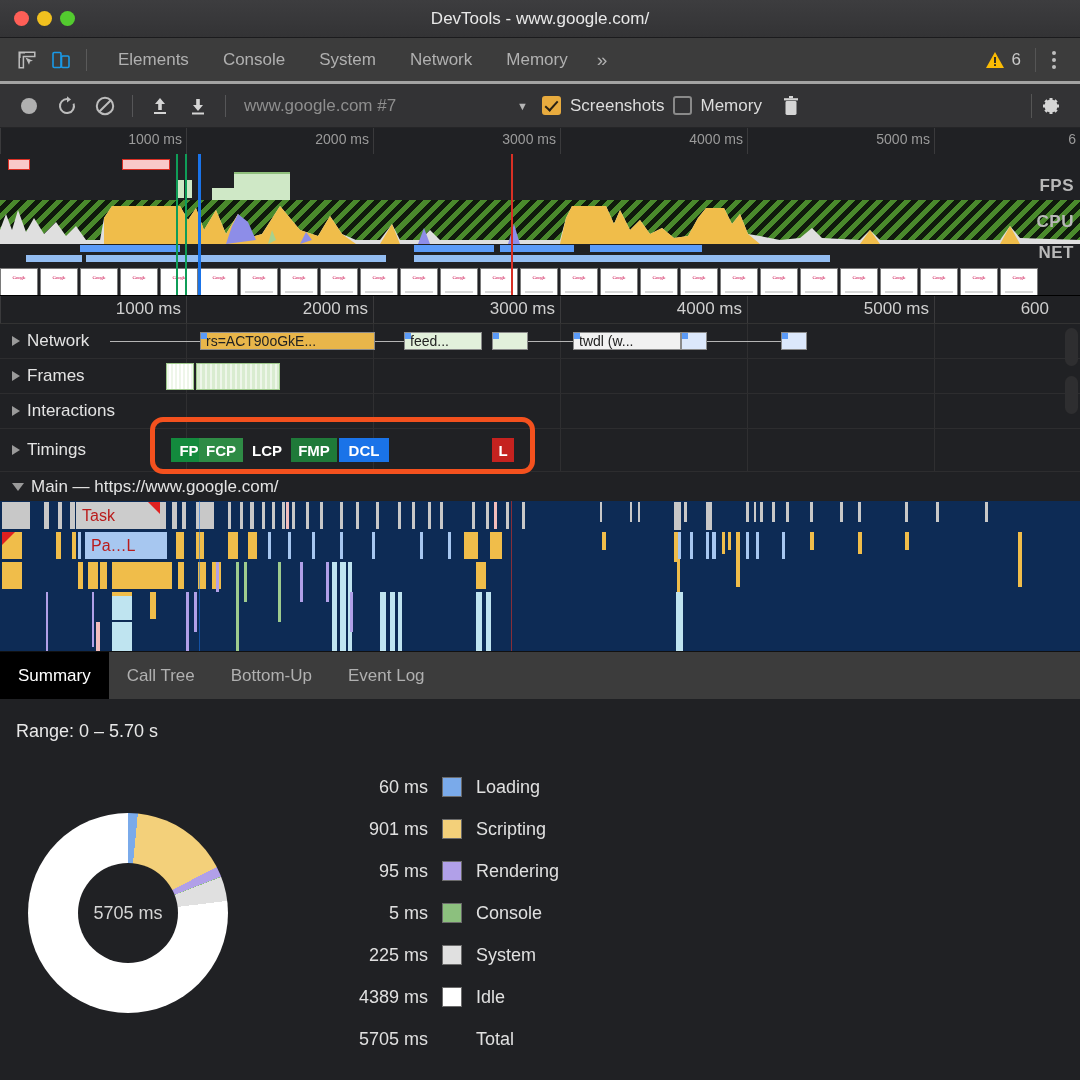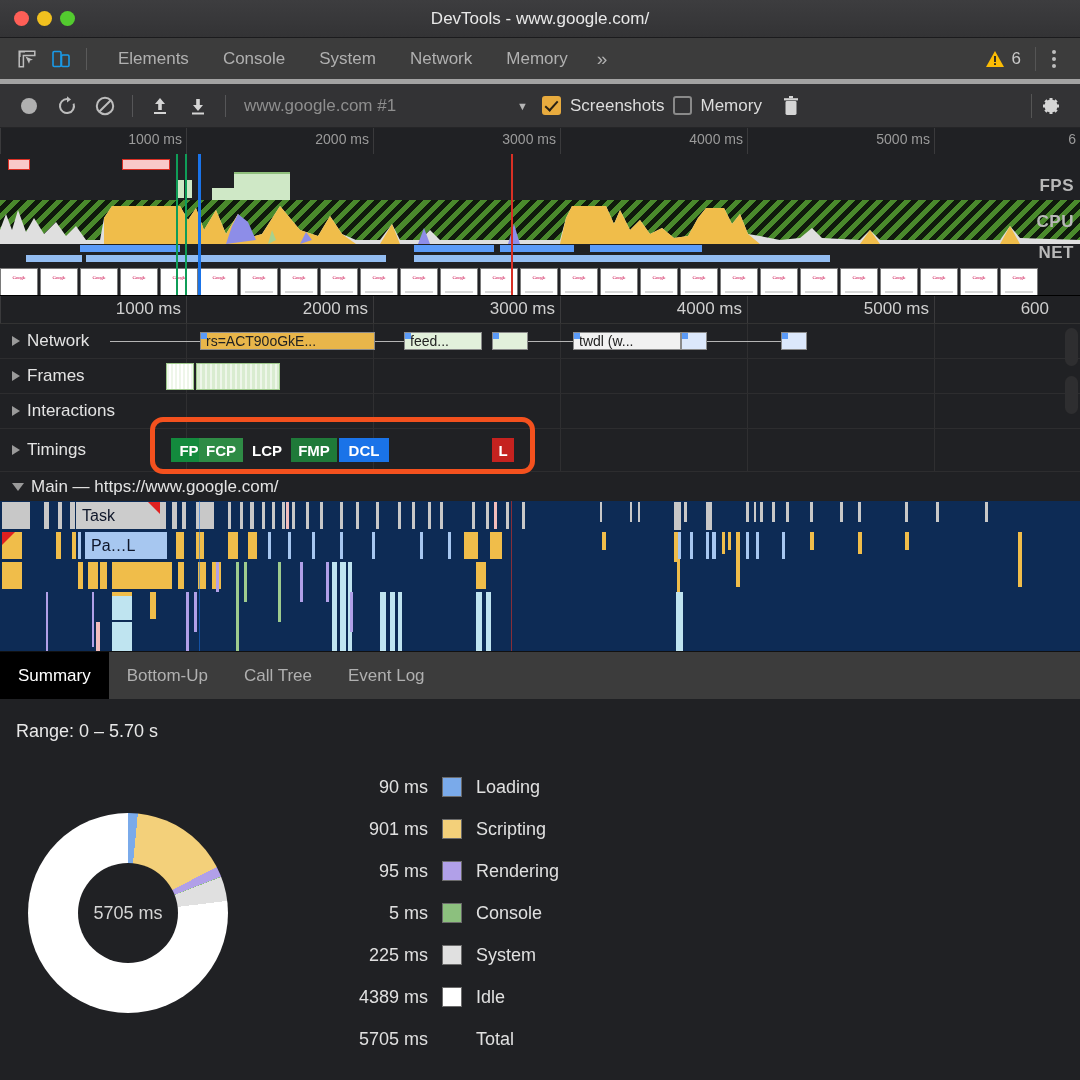--- a/index.html
+++ b/index.html
@@ -24,21 +24,21 @@
   .l-green { background: #53cb2f; }
   .title-text {
     position: absolute; left: 0; right: 0; text-align: center;
     color: #e8e8e8; font-size: 17px;
   }
 
   
   .tabbar {
     height: 46px; background: #3c3c3c;
     display: flex; align-items: stretch;
-    border-bottom: 5px solid #a3a3a3;
+    border-bottom: 3px solid #a3a3a3;
   }
   .tb-icons { display: flex; align-items: center; gap: 4px; padding: 0 8px 0 12px; }
   .tb-ico { width: 30px; height: 30px; display: flex; align-items: center; justify-content: center; cursor: pointer; }
   .tb-sep { width: 1px; height: 22px; background: #5a5a5a; margin: auto 6px; }
   .tabs { display: flex; align-items: stretch; flex: 1; }
   .tab {
     display: flex; align-items: center; padding: 0 17px;
     color: #b0b0b0; font-size: 17px; cursor: pointer; white-space: nowrap;
   }
   .tab.active { background: #000; color: #fff; }
@@ -102,21 +102,21 @@
   .netbar { position: absolute; height: 18px; border: 1px solid #8a8a8a; font-size: 14px;
     color: #222; display: flex; align-items: center; padding-left: 5px; overflow: hidden; white-space: nowrap; }
   .netbar .tag { position: absolute; left: 0; top: 0; width: 6px; height: 6px; background: #5b9bf8; }
   .netline { position: absolute; height: 1px; background: #b5b5b5; }
 
   .timings-hl { position: absolute; border: 5px solid #f4511e; border-radius: 13px; z-index: 7; pointer-events: none; }
   .tchip { position: absolute; height: 24px; display: flex; align-items: center; justify-content: center;
     color: #fff; font-size: 15px; font-weight: bold; }
 
   .flame { position: relative; background: #0d2b55; overflow: hidden; }
-  .fbar { position: absolute; height: 27px; top: 1px; font-size: 16px; color: #0f172a;
+  .fbar { position: absolute; height: 27px; top: 1px; font-size: 16px; color: #b91c1c;
     display: flex; align-items: center; padding-left: 6px; overflow: hidden; white-space: nowrap; }
   .main-head { position: relative; height: 29px; background: #202124; display: flex; align-items: center; gap: 7px; padding-left: 12px; }
 
   .vscroll { position: absolute; right: 2px; width: 13px; background: #2e2e30; border-radius: 7px; }
 
   
   .btabs { height: 48px; background: #3c3c3c; display: flex; align-items: stretch; border-top: 1px solid #111; }
   .btab { display: flex; align-items: center; padding: 0 18px; color: #b0b0b0; font-size: 17px; cursor: pointer; }
   .btab.active { background: #000; color: #fff; }
 
@@ -220,21 +220,21 @@
         </svg>
     </span>
     <span class="tb-ico pt-ico">
       <svg width="22" height="22" viewBox="0 0 22 22">
           <path d="M11 16l-5-6h3.2V4h3.6v6H16z" fill="#d5d5d5"></path>
           <rect x="5" y="17.5" width="12" height="2" fill="#d5d5d5"></rect>
         </svg>
     </span>
     <span class="pt-sep"></span>
     <div class="dropdown">
-      <span class="dd-label">www.google.com #1</span>
+      <span class="dd-label">www.google.com #7</span>
       <span class="dd-caret">▼</span>
     </div>
     <div class="chk-wrap">
       <span class="chk on"></span>
       <span class="chk-lbl">Screenshots</span>
     </div>
     <div class="chk-wrap">
       <span class="chk"></span>
       <span class="chk-lbl">Memory</span>
     </div>
@@ -689,37 +689,37 @@
       <div style="position:absolute;left:199px;top:0;bottom:0;width:1px;background:#1a73e8;opacity:.55"></div>
       <div style="position:absolute;left:511px;top:0;bottom:0;width:1px;background:#d93025;opacity:.6"></div>
     </div>
 
     <div class="vscroll" style="top:32px;height:38px"></div>
     <div class="vscroll" style="top:80px;height:38px"></div>
   </div>
 
   <div class="btabs">
     <div class="btab active">Summary</div>
+    <div class="btab">Call Tree</div>
     <div class="btab">Bottom-Up</div>
-    <div class="btab">Call Tree</div>
     <div class="btab">Event Log</div>
   </div>
 
   <div class="summary">
     <div class="range">Range: 0 – 5.70 s</div>
     <div class="sum-body">
       <div class="donut-wrap">
         <div class="donut" id="donut" style="background: conic-gradient(rgb(122, 170, 234) 0deg, rgb(122, 170, 234) 5.679deg, rgb(243, 208, 122) 5.679deg, rgb(243, 208, 122) 62.535deg, rgb(177, 160, 232) 62.535deg, rgb(177, 160, 232) 68.529deg, rgb(140, 192, 126) 68.529deg, rgb(140, 192, 126) 68.845deg, rgb(224, 224, 224) 68.845deg, rgb(224, 224, 224) 83.043deg, rgb(255, 255, 255) 83.043deg, rgb(255, 255, 255) 360deg);"></div>
         <div class="donut-hole">
           <span class="donut-total">5705 ms</span>
         </div>
       </div>
       <div class="legend" id="legend">
           <div class="lrow">
-            <div class="lval">90 ms</div>
+            <div class="lval">60 ms</div>
             <div class="lsw" style="background: rgb(122, 170, 234); border: 1px solid rgb(107, 107, 107);"></div>
             <div class="lname">Loading</div>
           </div>
           <div class="lrow">
             <div class="lval">901 ms</div>
             <div class="lsw" style="background: rgb(243, 208, 122); border: 1px solid rgb(107, 107, 107);"></div>
             <div class="lname">Scripting</div>
           </div>
           <div class="lrow">
             <div class="lval">95 ms</div>

